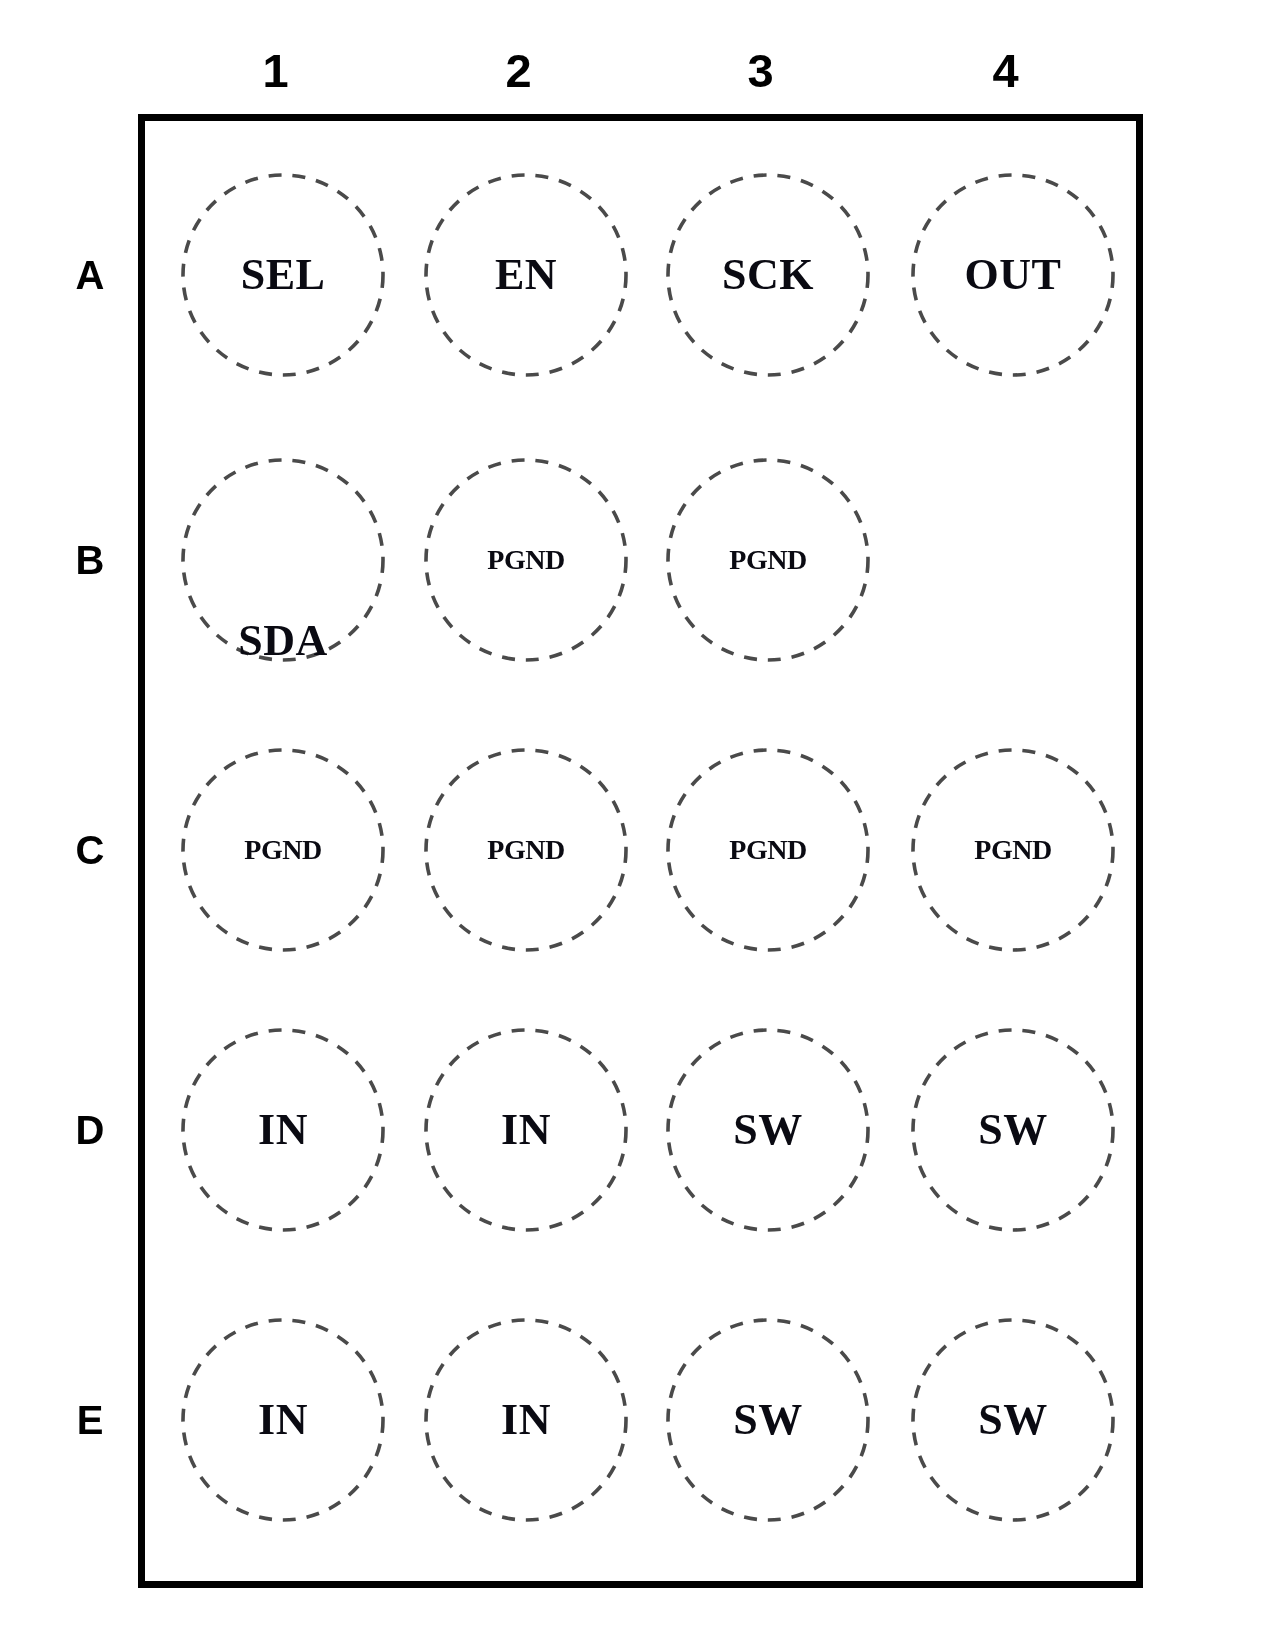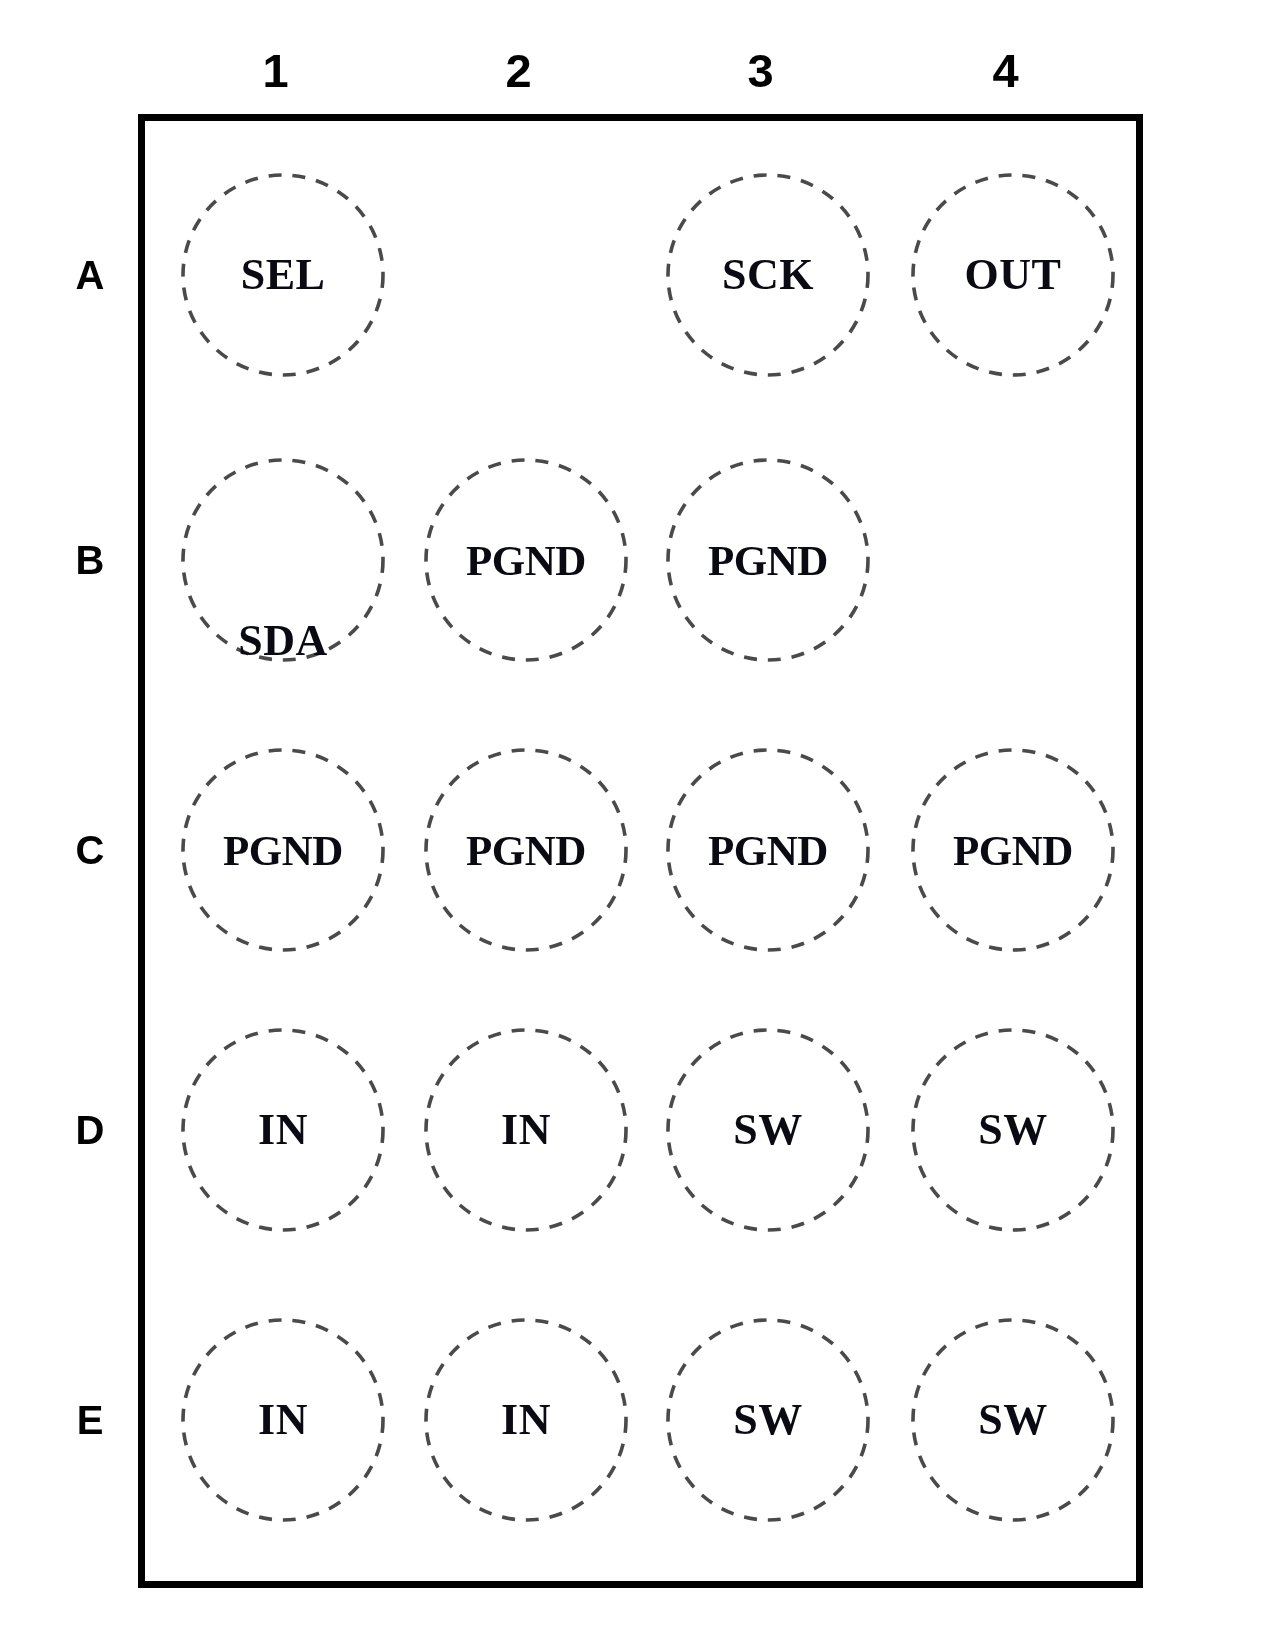--- a/index.html
+++ b/index.html
@@ -116,21 +116,21 @@
     position: relative;
     font-family: "Liberation Serif", serif;
     font-weight: bold;
     font-size: 44px;
     color: #0a0a12;
     letter-spacing: 0.5px;
     white-space: nowrap;
     line-height: 1;
   }
   .ball-label.long {
-    font-size: 43px;
+    font-size: 28px;
     letter-spacing: -0.5px;
   }
 </style>
 </head>
 <body>
 
 <div id="pinout-page">
 
   <div id="column-header-row">
       <div class="col-header" style="left: 275px;">1</div>
@@ -149,20 +149,26 @@
 
   <div id="package-outline"></div>
 
   <div id="ball-grid">
       <div class="ball" style="left: 275px; top: 275px; width: 206px; height: 206px; margin-left: -103px; margin-top: -103px;">
         <svg class="ball-ring" width="206" height="206" viewBox="0 0 206 206">
           <circle cx="103" cy="103" r="100"></circle>
         </svg>
         <span class="ball-label">SEL</span>
       </div>
+      <div class="ball" style="left: 518px; top: 275px; width: 206px; height: 206px; margin-left: -103px; margin-top: -103px;">
+        <svg class="ball-ring" width="206" height="206" viewBox="0 0 206 206">
+          <circle cx="103" cy="103" r="100"></circle>
+        </svg>
+        <span class="ball-label">EN</span>
+      </div>
       <div class="ball" style="left: 1005px; top: 275px; width: 206px; height: 206px; margin-left: -103px; margin-top: -103px;">
         <svg class="ball-ring" width="206" height="206" viewBox="0 0 206 206">
           <circle cx="103" cy="103" r="100"></circle>
         </svg>
         <span class="ball-label">OUT</span>
       </div>
       <div class="ball" style="left: 760px; top: 275px; width: 206px; height: 206px; margin-left: -103px; margin-top: -103px;">
         <svg class="ball-ring" width="206" height="206" viewBox="0 0 206 206">
           <circle cx="103" cy="103" r="100"></circle>
         </svg>

